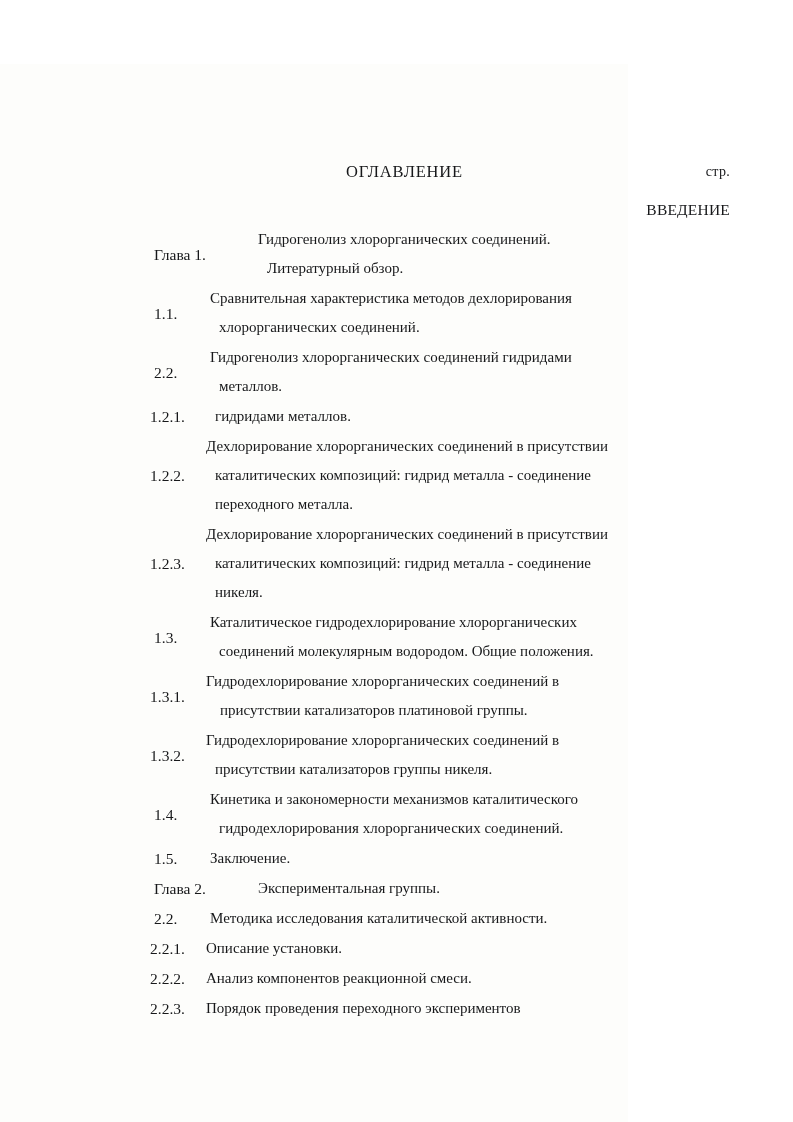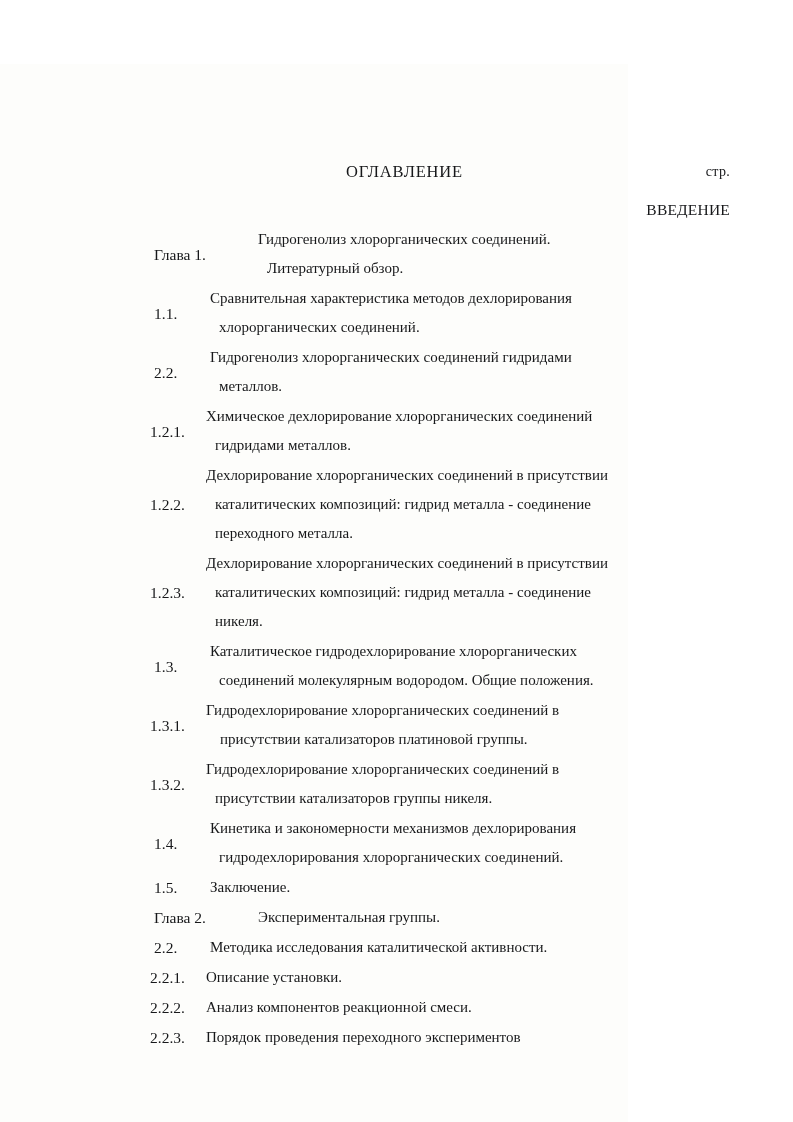--- a/index.html
+++ b/index.html
@@ -137,21 +137,20 @@
         <div class="entry">
           <div class="num w-two">2.2.</div>
           <div class="txt">
             <span class="line">Гидрогенолиз хлорорганических соединений гидридами</span>
             <span class="line ind">металлов.</span>
           </div>
         </div>
         <div class="entry">
           <div class="num w-three">1.2.1.</div>
           <div class="txt">
-            <span class="line">Химическое дехлорирование хлорорганических соединений</span>
             <span class="line ind">гидридами металлов.</span>
           </div>
         </div>
         <div class="entry">
           <div class="num w-three">1.2.2.</div>
           <div class="txt">
             <span class="line">Дехлорирование хлорорганических соединений в присутствии</span>
             <span class="line ind">каталитических композиций: гидрид металла - соединение</span>
             <span class="line ind">переходного металла.</span>
           </div>
@@ -181,21 +180,21 @@
         <div class="entry">
           <div class="num w-three">1.3.2.</div>
           <div class="txt">
             <span class="line">Гидродехлорирование хлорорганических соединений в</span>
             <span class="line ind">присутствии катализаторов группы никеля.</span>
           </div>
         </div>
         <div class="entry">
           <div class="num w-two">1.4.</div>
           <div class="txt">
-            <span class="line">Кинетика и закономерности механизмов дехлорирования</span>
+            <span class="line">Кинетика и закономерности механизмов каталитического</span>
             <span class="line ind">гидродехлорирования хлорорганических соединений.</span>
           </div>
         </div>
         <div class="entry">
           <div class="num w-two">1.5.</div>
           <div class="txt">
             <span class="line">Заключение.</span>
           </div>
         </div>
         <div class="entry">

